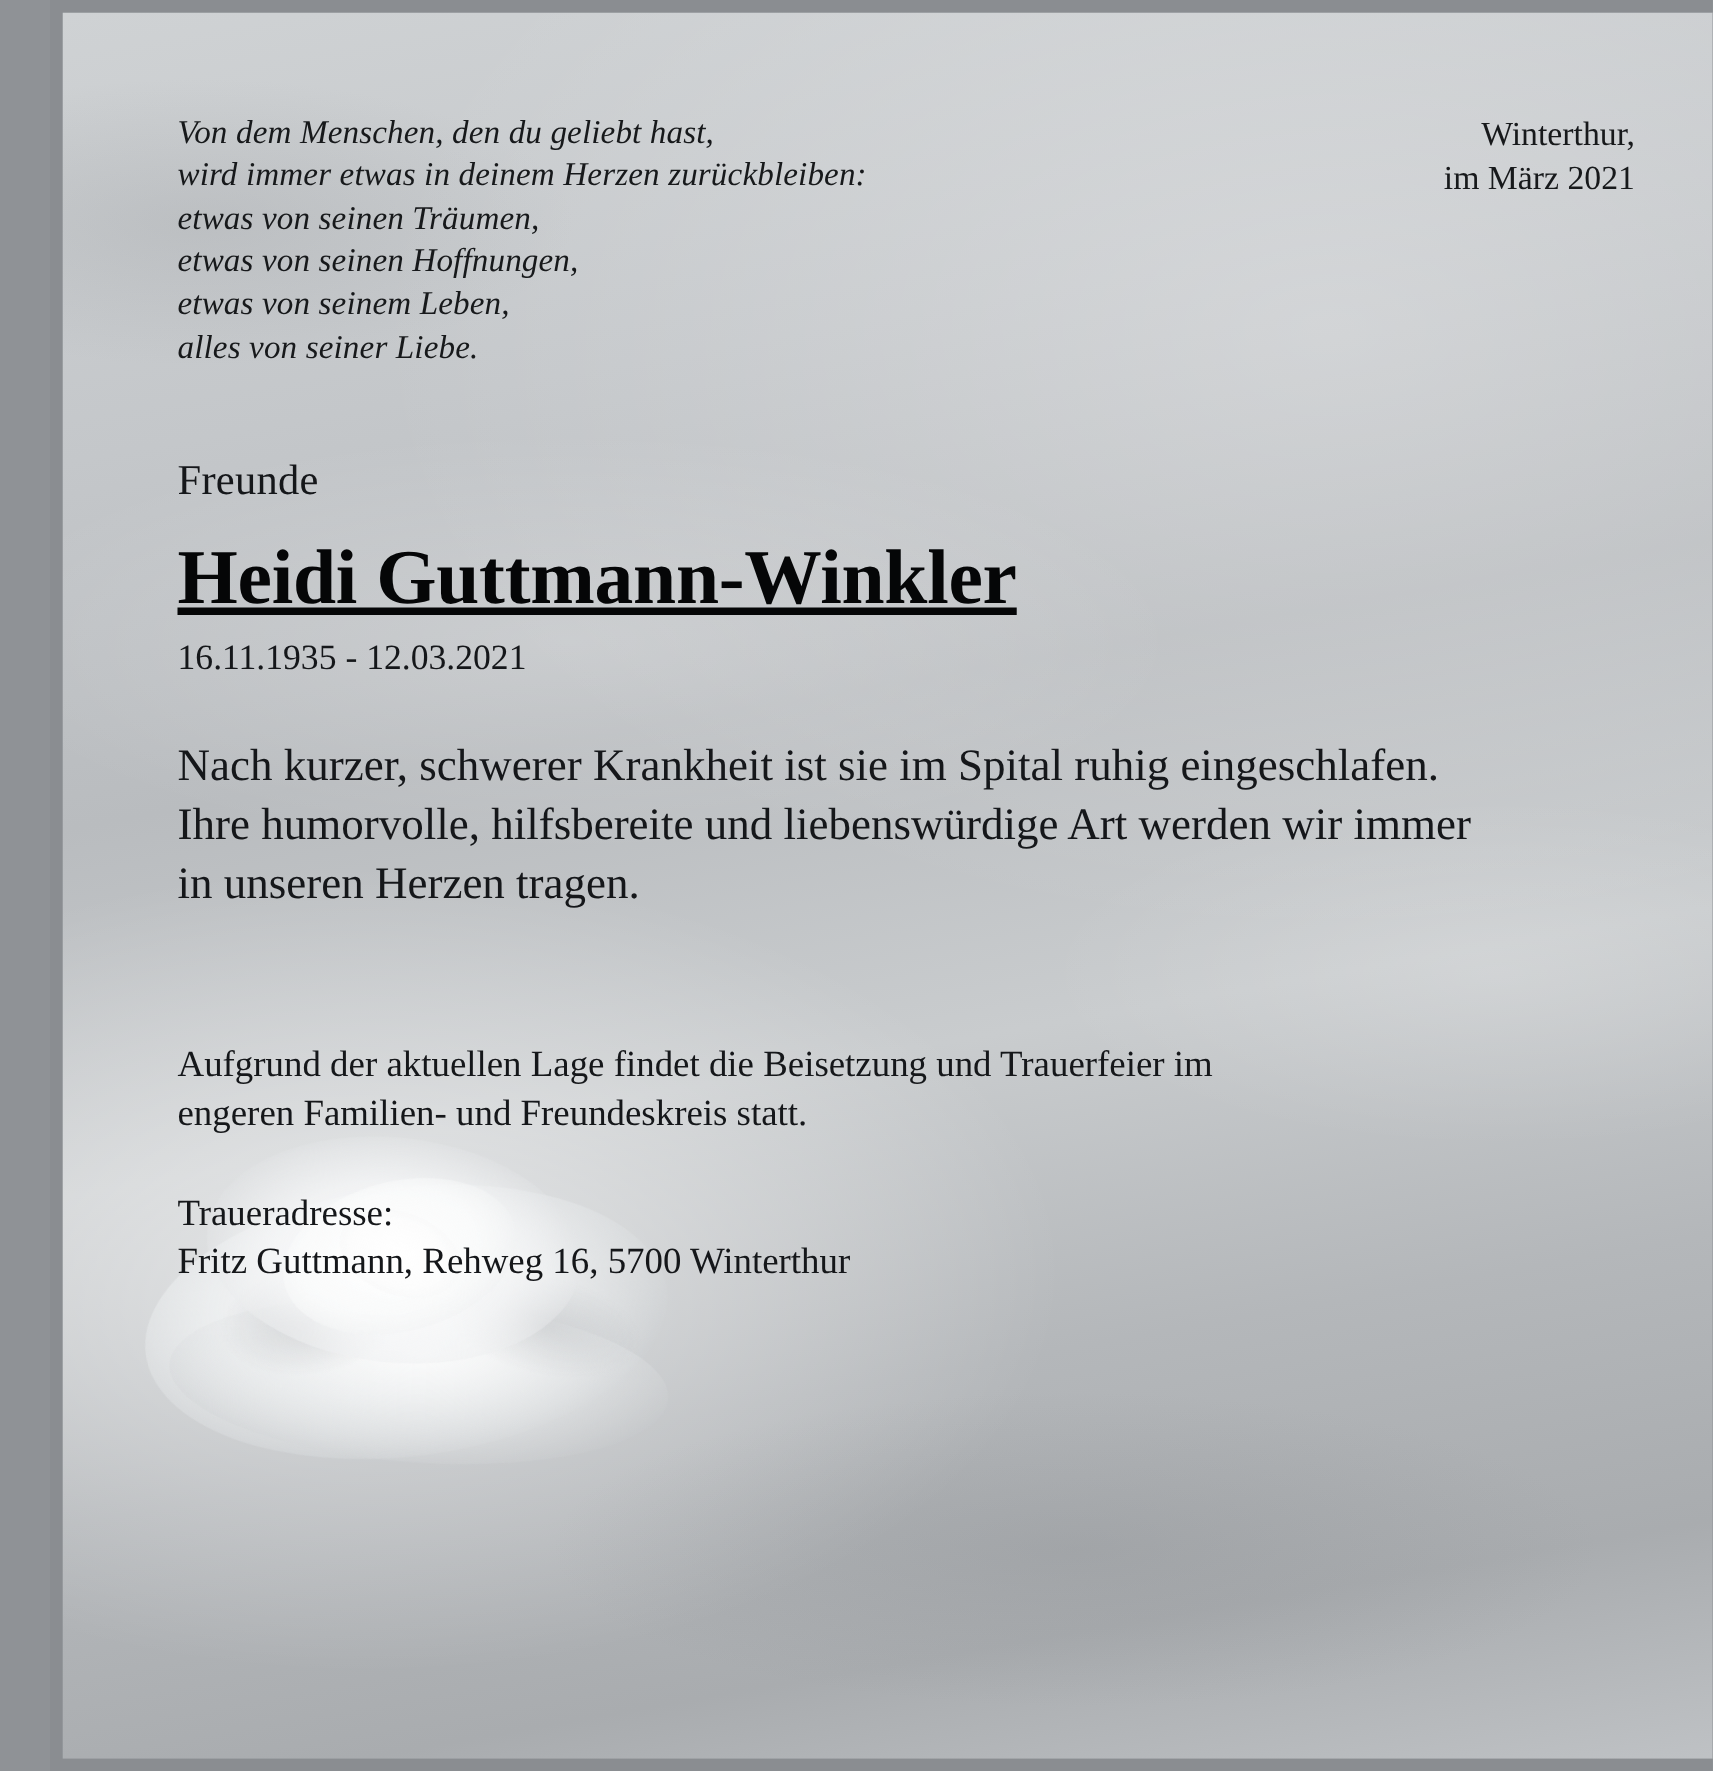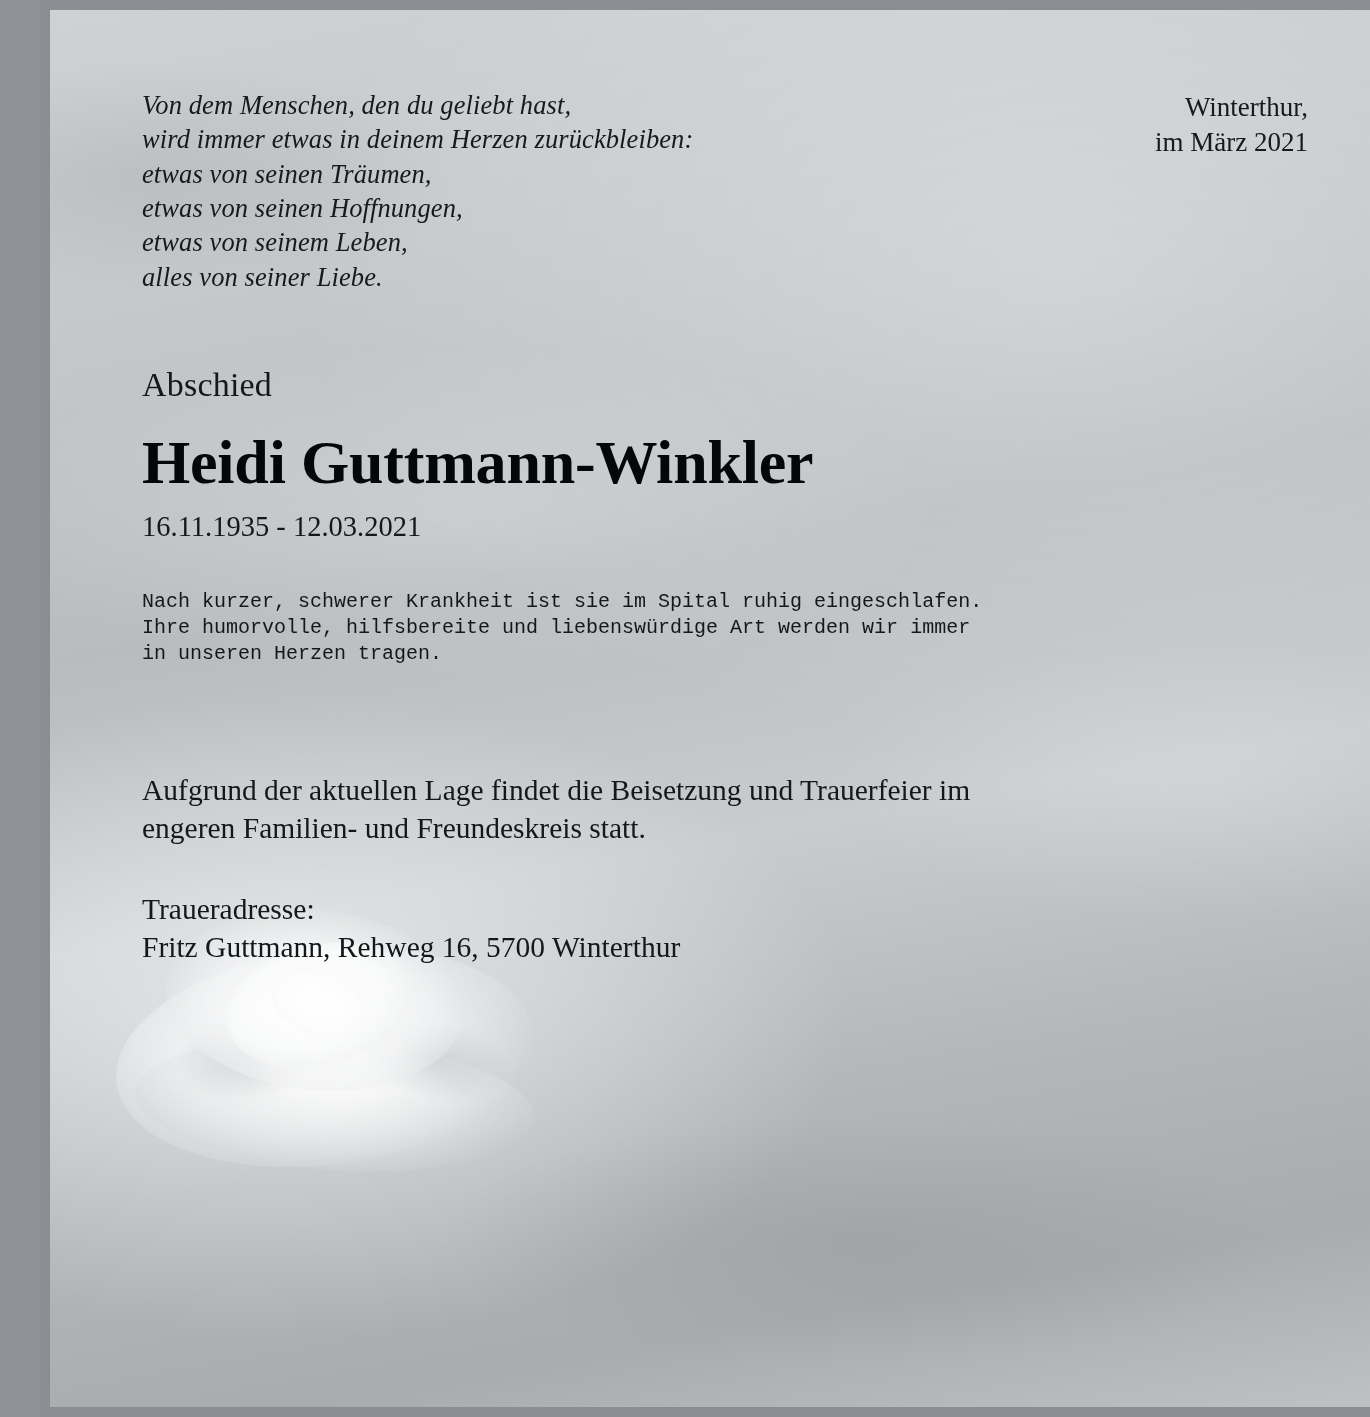--- a/index.html
+++ b/index.html
@@ -121,35 +121,35 @@
     color: #15171a;
   }
 
   .name {
     margin-top: 26px;
     font-size: 62px;
     font-weight: bold;
     letter-spacing: -0.2px;
     color: #050607;
     line-height: 1.05;
+    text-decoration: underline;
   }
 
   .dates {
     margin-top: 16px;
     font-size: 28.5px;
     color: #15171a;
   }
 
   .note {
     margin-top: 46px;
-    font-size: 20px;
-    line-height: 1.30;
-    color: #15171a;
-    white-space: pre-line;
-    font-family: Liberation Mono, monospace;
+    font-size: 36px;
+    line-height: 1.30;
+    color: #15171a;
+    white-space: pre-line;
   }
 
   .family {
     margin-top: 68px;
     margin-left: 538px;
     font-size: 29.5px;
     line-height: 1.30;
     color: #15171a;
   }
   .family .lead { margin-bottom: 14px; }
@@ -193,21 +193,21 @@
       <div class="verse">Von dem Menschen, den du geliebt hast,
 wird immer etwas in deinem Herzen zurückbleiben:
 etwas von seinen Träumen,
 etwas von seinen Hoffnungen,
 etwas von seinem Leben,
 alles von seiner Liebe.</div>
       <div class="place-date">Winterthur,
 im März 2021</div>
     </div>
 
-    <div class="heading">Abschied</div>
+    <div class="heading">Freunde</div>
 
 
     <div class="name">Heidi Guttmann-Winkler</div>
 
     <div class="dates">16.11.1935 - 12.03.2021</div>
 
     <div class="note">Nach kurzer, schwerer Krankheit ist sie im Spital ruhig eingeschlafen.
 Ihre humorvolle, hilfsbereite und liebenswürdige Art werden wir immer
 in unseren Herzen tragen.</div>
 

